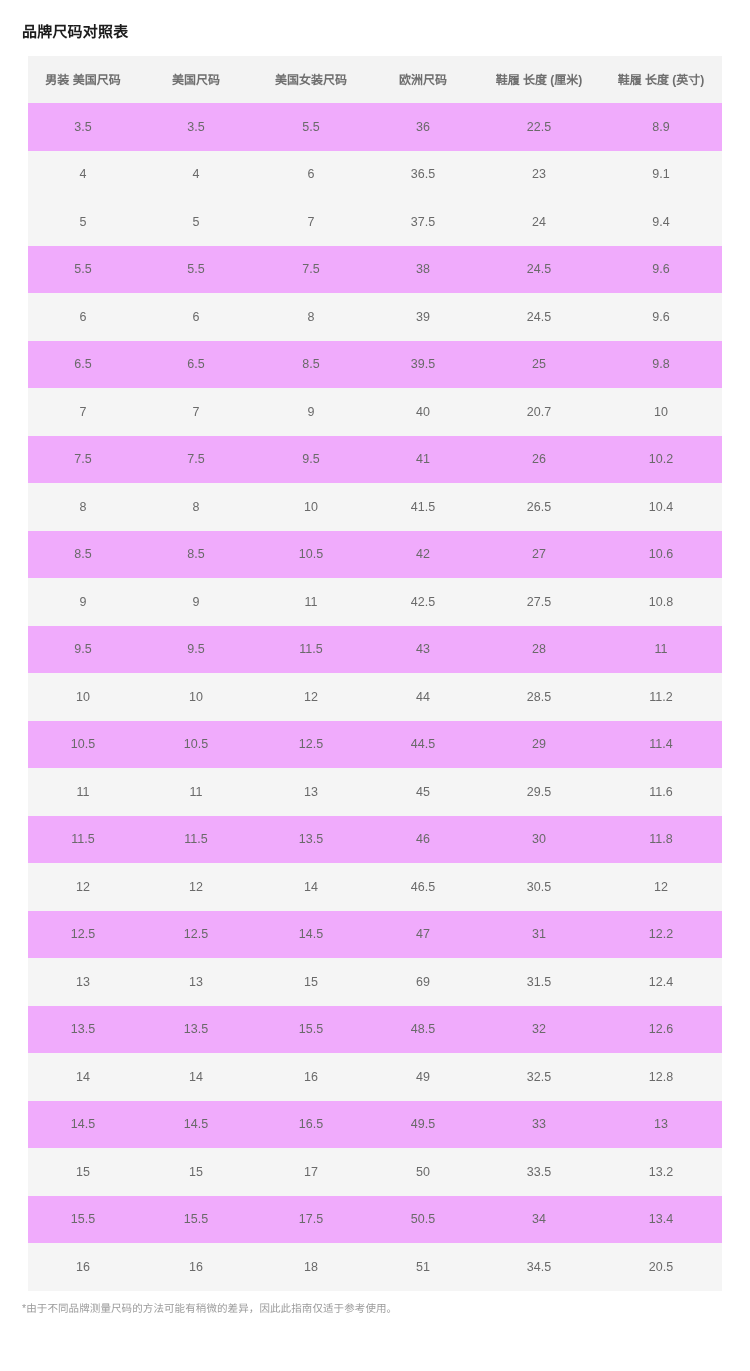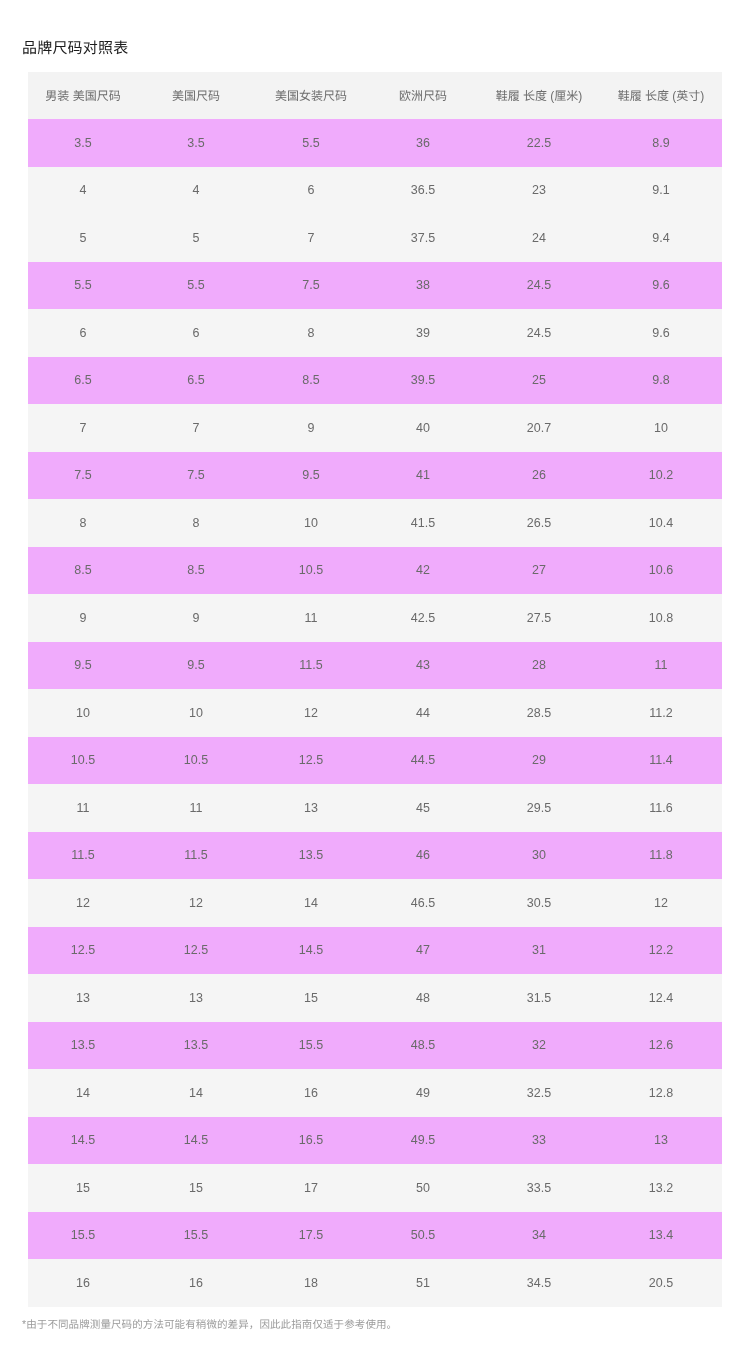--- a/index.html
+++ b/index.html
@@ -15,23 +15,23 @@
     -webkit-font-smoothing: antialiased;
   }
   .page {
     position: relative;
     width: 750px;
     box-sizing: border-box;
     padding: 0;
   }
   .page-title {
     margin: 0;
-    padding: 38px 0 0 22px;
+    padding: 22px 0 0 22px;
     font-size: 15px;
-    font-weight: normal;
+    font-weight: bold;
     color: #1c1c1c;
     letter-spacing: 0.2px;
     line-height: 20px;
   }
   .table-wrap {
     margin: 14px 28px 0 28px;
   }
   table.size-table {
     width: 694px;
     border-collapse: collapse;
@@ -42,21 +42,21 @@
   table.size-table col.c2 { width: 114px; }
   table.size-table col.c3 { width: 110px; }
   table.size-table col.c4 { width: 122px; }
   table.size-table col.c5 { width: 122px; }
 
   thead tr {
     background: #f3f3f3;
   }
   thead th {
     font-size: 12px;
-    font-weight: normal;
+    font-weight: bold;
     color: #6e6e6e;
     text-align: center;
     vertical-align: middle;
     line-height: 18px;
     padding: 7px 8px;
     height: 47px;
     box-sizing: border-box;
   }
   tbody td {
     font-size: 12.5px;
@@ -249,21 +249,21 @@
             <td>12.5</td>
             <td>14.5</td>
             <td>47</td>
             <td>31</td>
             <td>12.2</td>
           </tr>
           <tr class="row-even">
             <td>13</td>
             <td>13</td>
             <td>15</td>
-            <td>48</td>
+            <td>69</td>
             <td>31.5</td>
             <td>12.4</td>
           </tr>
           <tr class="row-odd">
             <td>13.5</td>
             <td>13.5</td>
             <td>15.5</td>
             <td>48.5</td>
             <td>32</td>
             <td>12.6</td>

